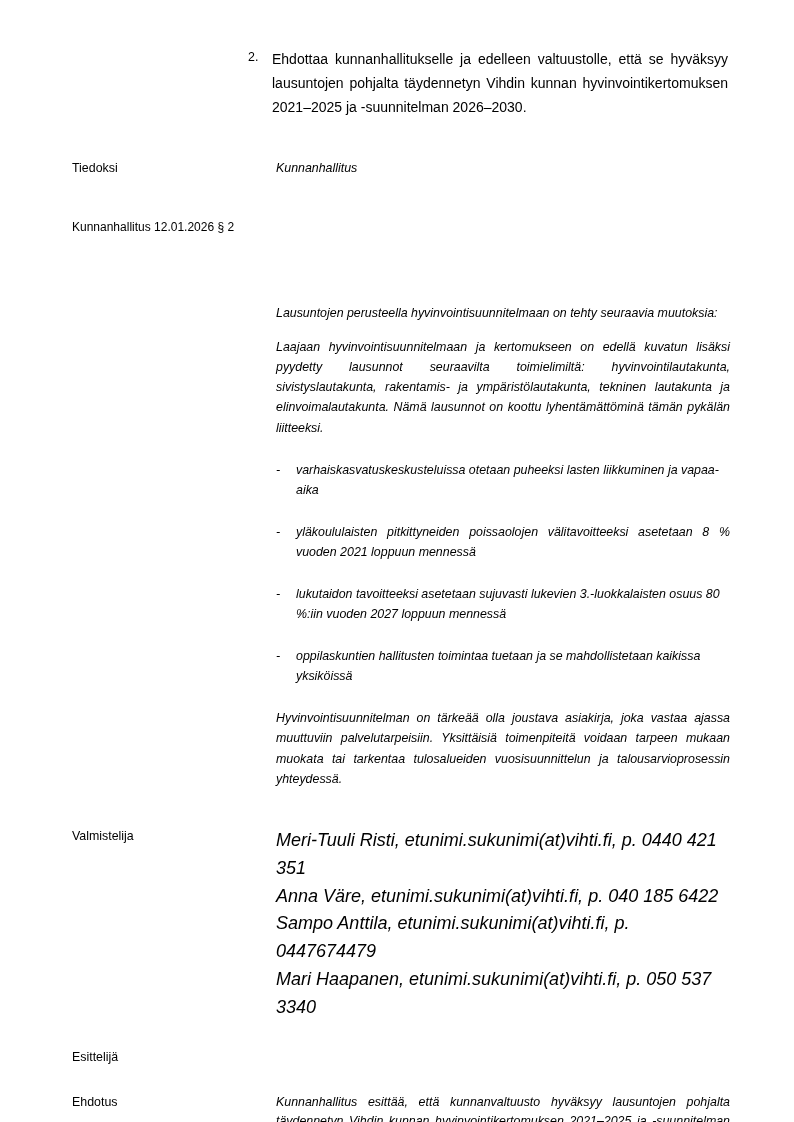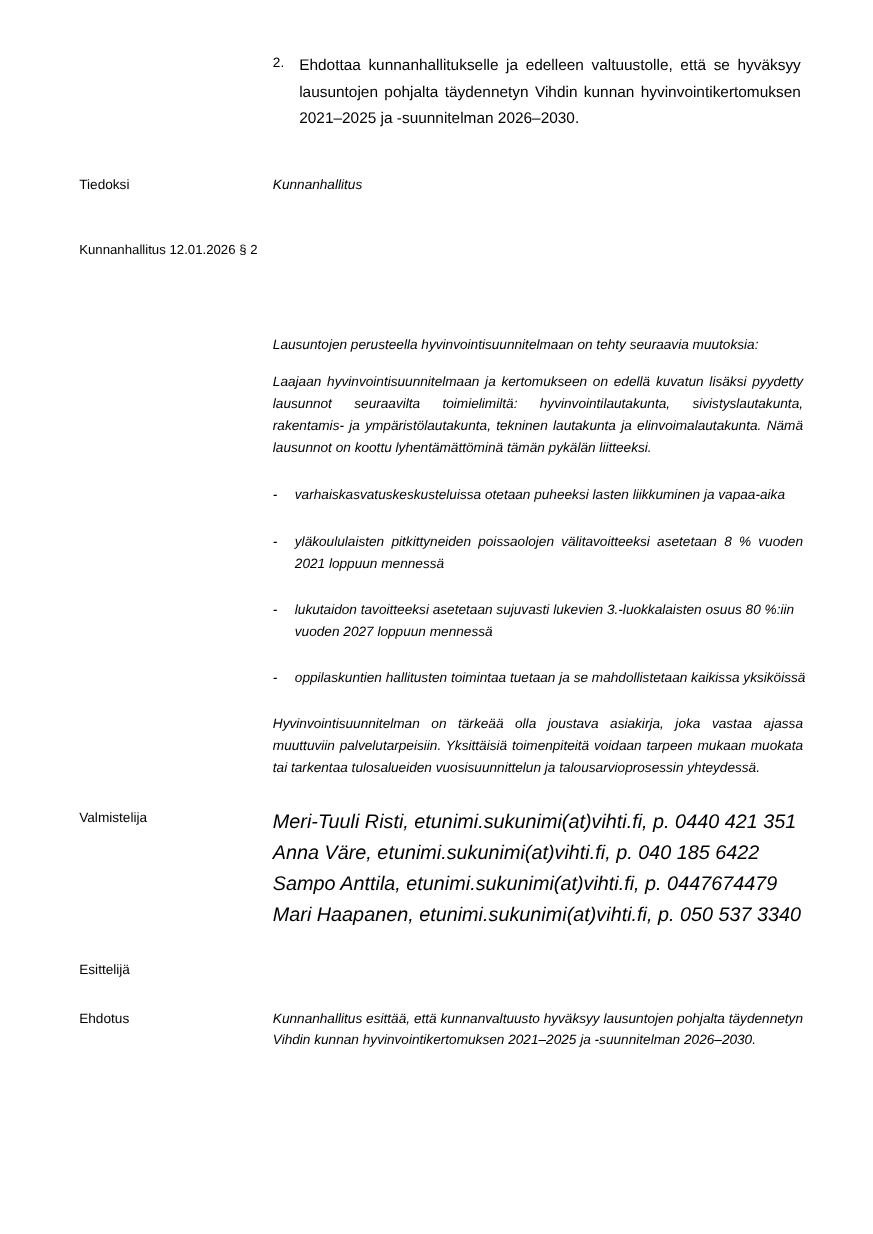--- a/index.html
+++ b/index.html
@@ -22,20 +22,21 @@
     height: 1122px;
     box-sizing: border-box;
     padding: 45px 60px 40px 72px;
   }
 
   
   .row {
     display: flex;
     align-items: flex-start;
     width: 100%;
+    gap: 28px;
   }
   .label-col {
     width: 176px;
     flex: 0 0 176px;
     font-size: 12.4px;
     line-height: 1.55;
   }
   .content-col {
     flex: 1 1 auto;
     font-size: 12.4px;
@@ -70,21 +71,21 @@
   .heading-line {
     font-size: 12px;
     line-height: 1.55;
   }
 
   .para {
     font-size: 12.4px;
     line-height: 1.62;
     margin-bottom: 14px;
   }
-  .para:last-child { margin-bottom: 0; }
+  .para:last-child { margin-bottom: 12px; }
 
   .bullet-row {
     display: flex;
     margin-bottom: 14px;
   }
   .bullet-row .dash {
     width: 20px;
     flex: 0 0 20px;
     font-size: 12.4px;
     line-height: 1.62;

